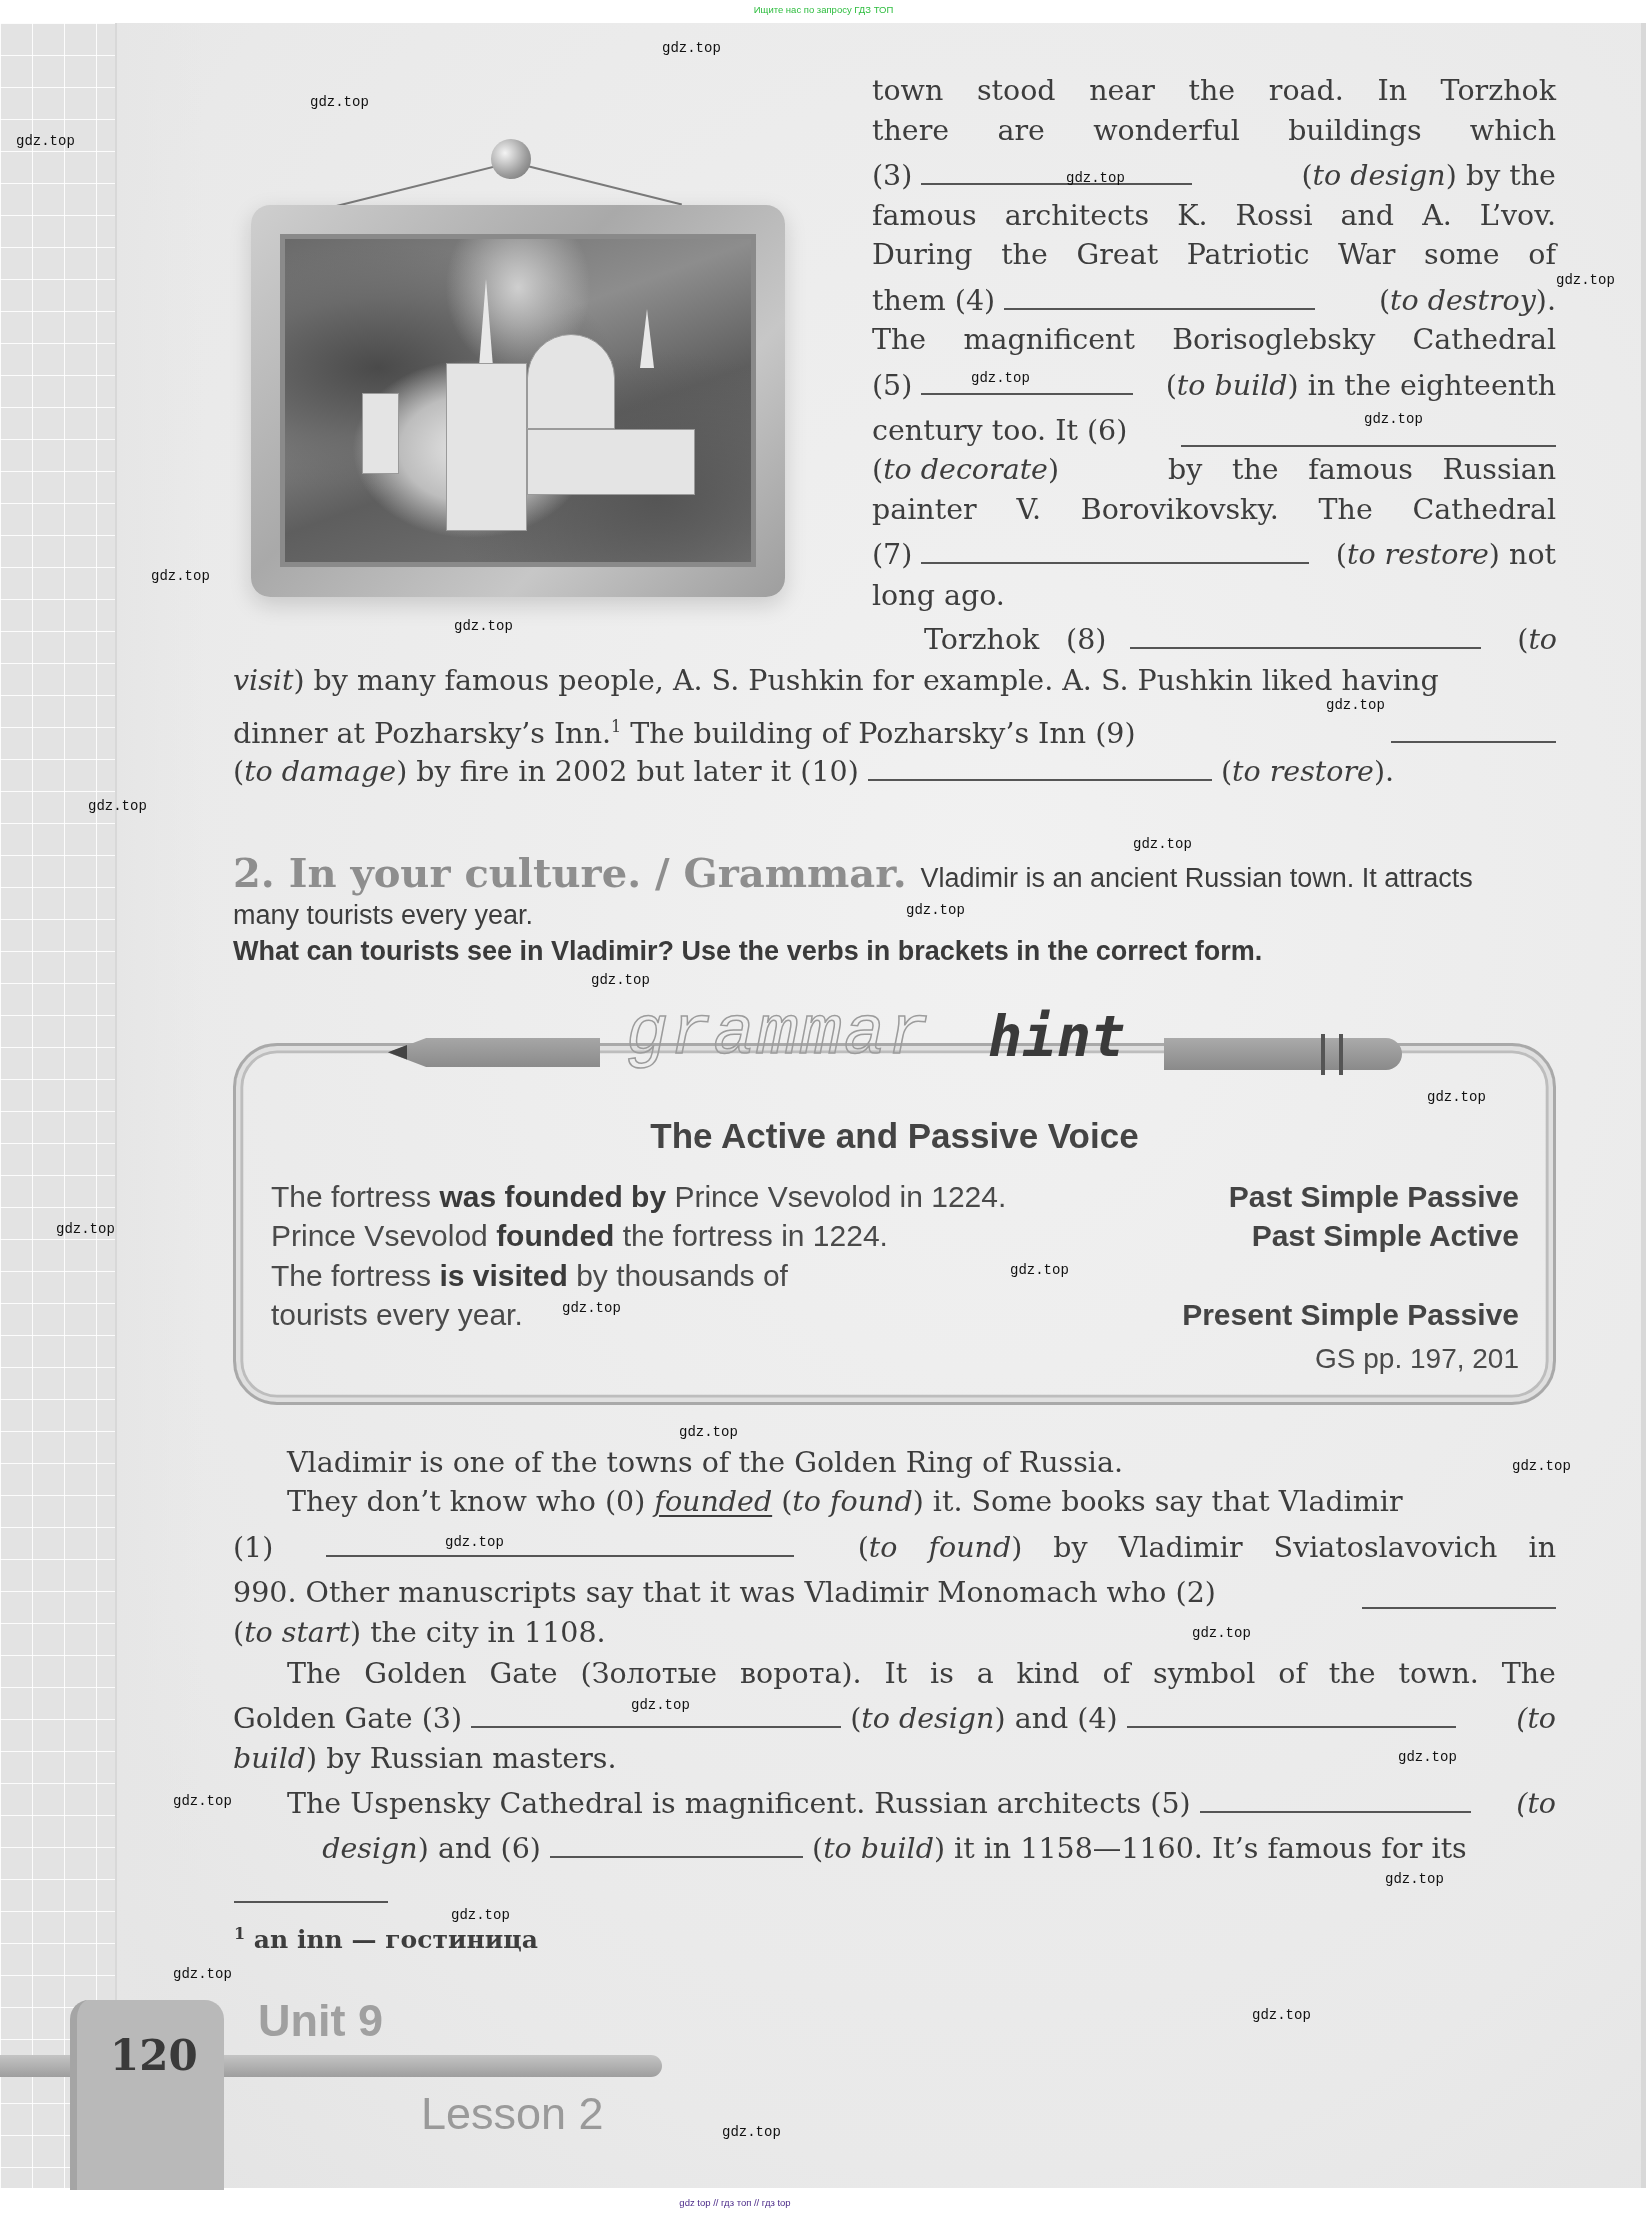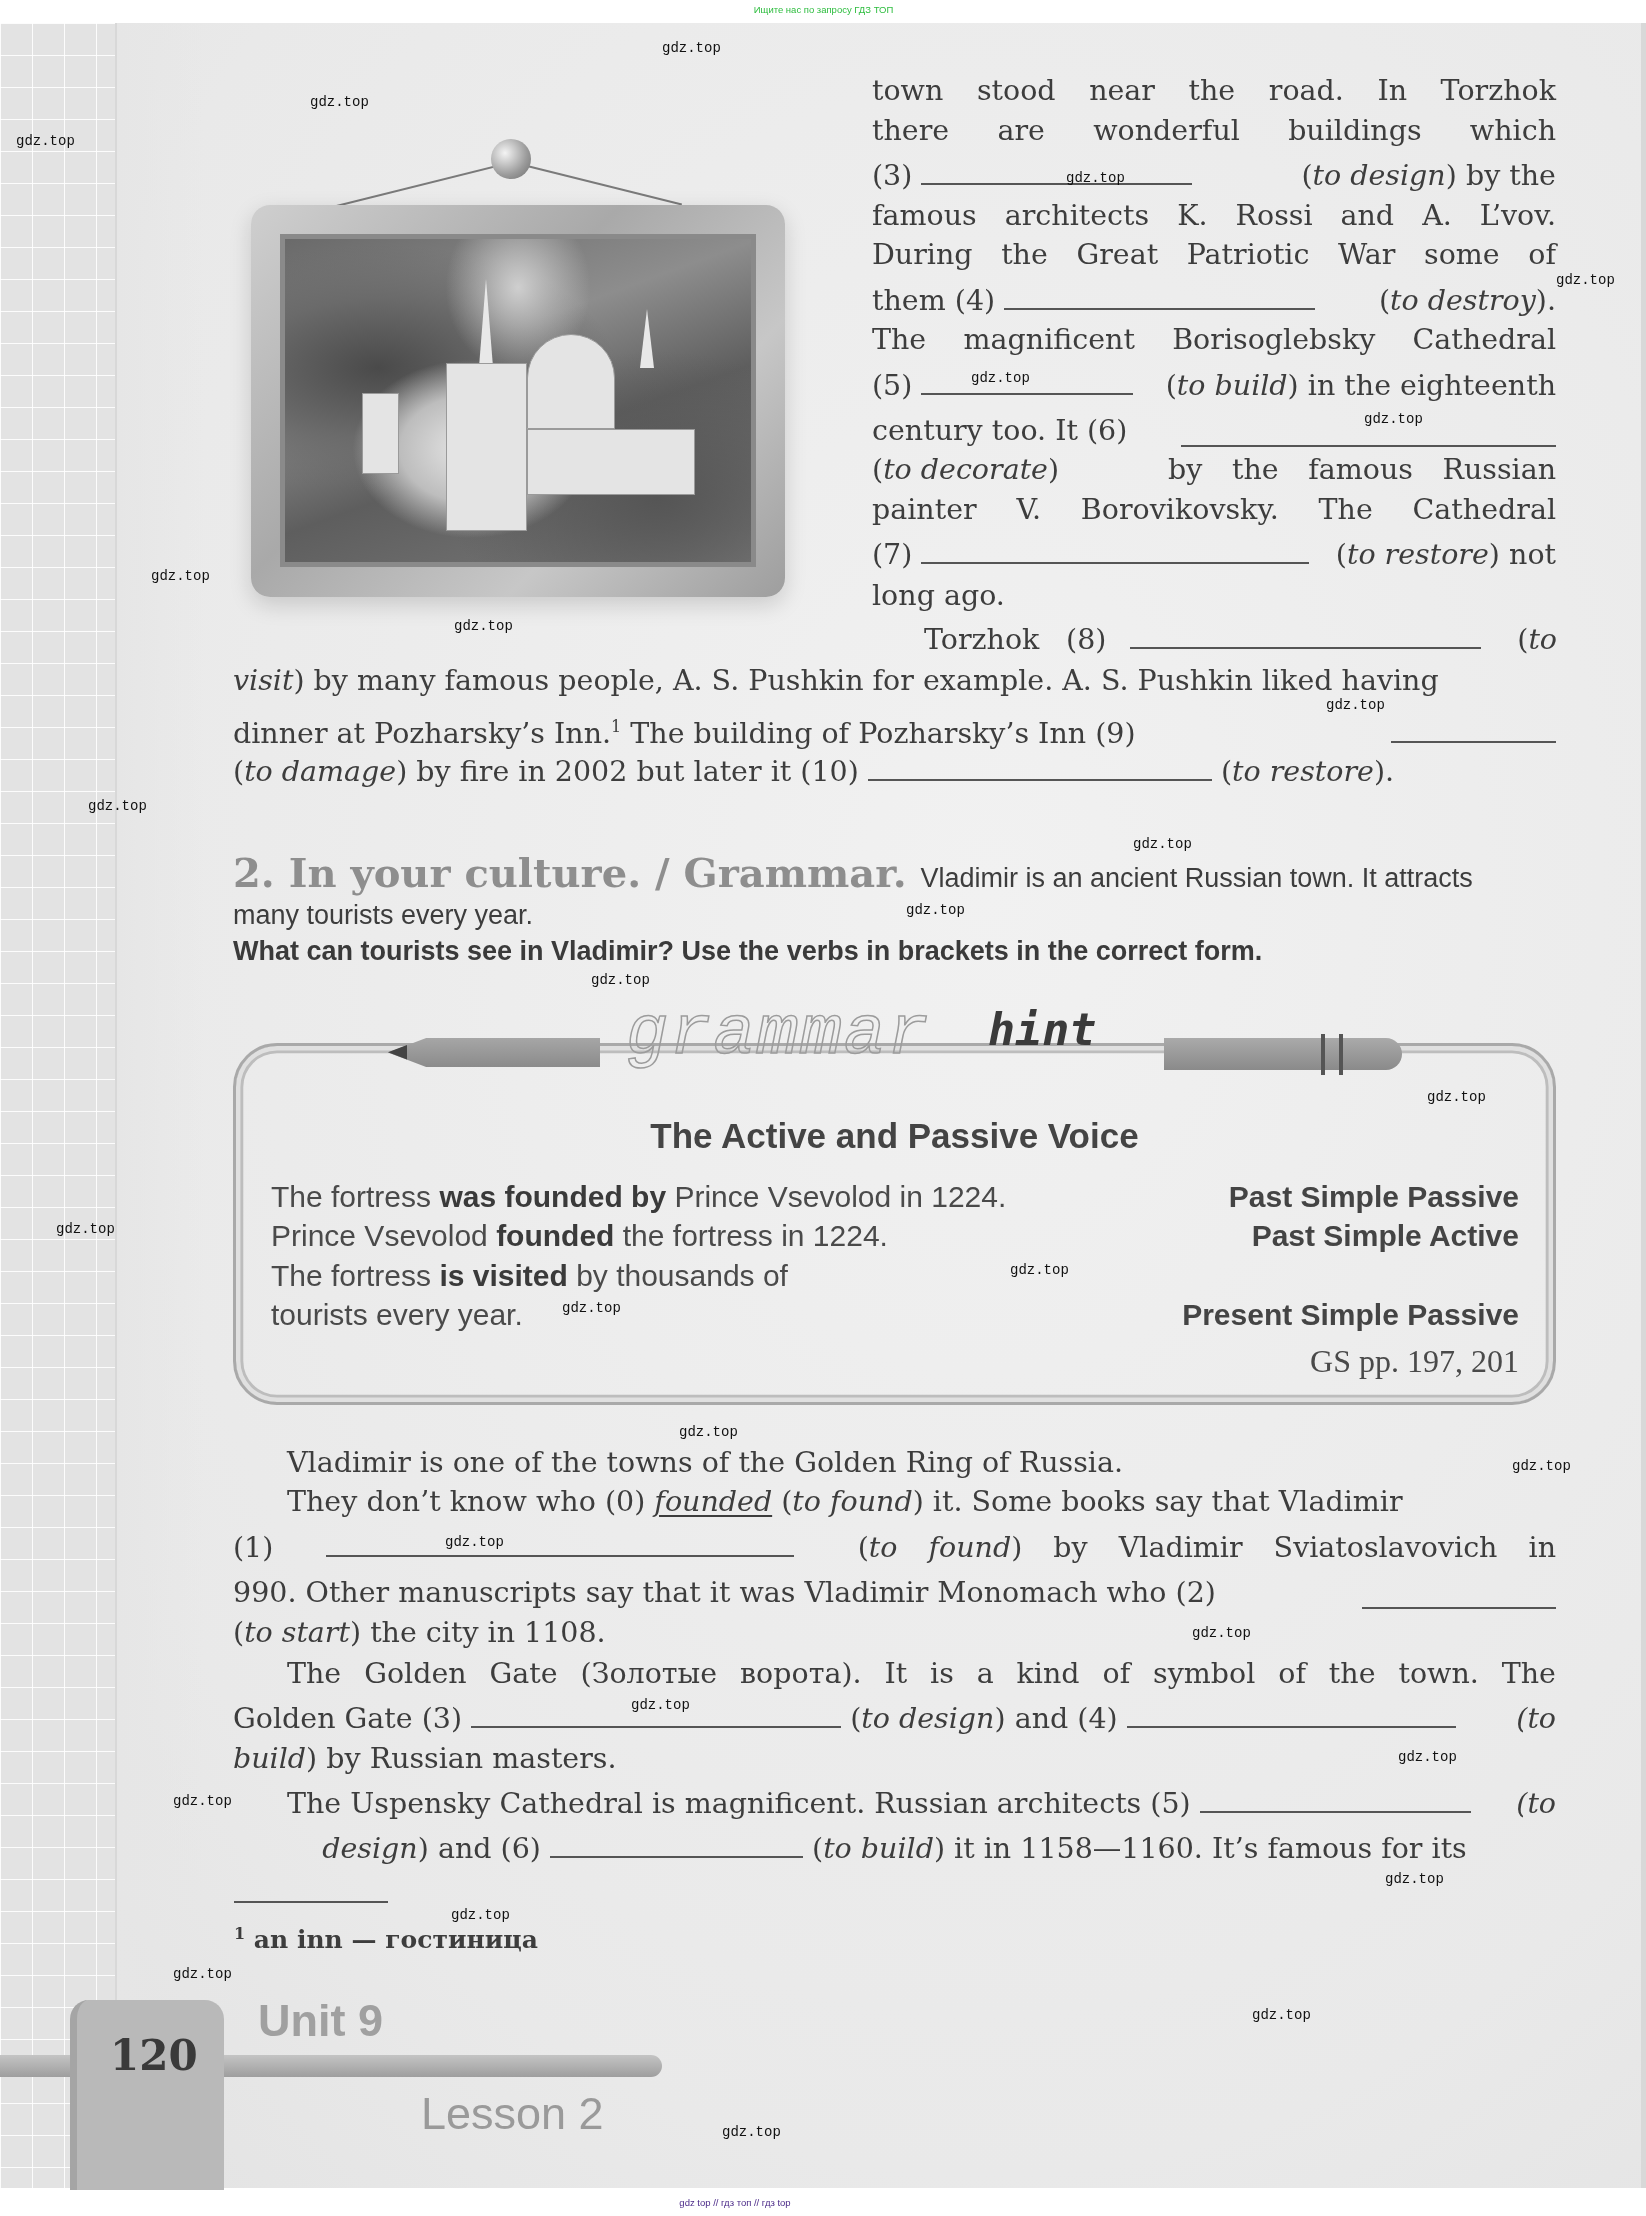--- a/index.html
+++ b/index.html
@@ -61,28 +61,28 @@
   .pencil-left { position: absolute; left: 388px; top: 1038px; width: 212px; height: 29px;
     background: linear-gradient(#a6a6a6, #8b8b8b); clip-path: polygon(0 50%, 18% 0, 100% 0, 100% 100%, 18% 100%); }
   .pencil-left-tip { position: absolute; left: 388px; top: 1045px; width: 19px; height: 14.6px; background: #444;
     clip-path: polygon(0 50%, 100% 0, 100% 100%); }
   .pencil-right { position: absolute; left: 1164px; top: 1038px; width: 238px; height: 32px;
     background: linear-gradient(#aaaaaa, #8a8a8a); border-radius: 0 16px 16px 0; }
   .pencil-band { position: absolute; top: 1034px; width: 3.7px; height: 41px; background: #555; }
   .grammar-word { position: absolute; left: 626px; top: 995px; font-family: Liberation Mono, monospace; font-style: italic;
     font-size: 70px; color: transparent; -webkit-text-stroke: 1.5px #9c9c9c; letter-spacing: 1.5px; }
   .hint-word { position: absolute; left: 988px; top: 1003px; font-family: "DejaVu Sans Mono", monospace; font-weight: bold;
-    font-size: 45px; color: #3a3a3a; font-style: italic; }
+    font-size: 57px; color: #3a3a3a; font-style: italic; }
   .hint-title { position: absolute; left: 233px; width: 1323px; top: 1116px; text-align: center;
     font-family: "Liberation Sans", sans-serif; font-weight: bold; font-size: 35px; color: #444; }
   .hint-row { position: absolute; left: 271px; width: 1248px; font-family: "Liberation Sans", sans-serif; font-size: 30px; color: #4a4a4a; }
   .hint-row .ex { position: absolute; left: 0; top: 0; white-space: nowrap; }
   .hint-row .lbl { position: absolute; right: 0; top: 0; font-weight: bold; white-space: nowrap; color: #444; }
   .hint-row b { color: #3a3a3a; }
-  .gs-ref { position: absolute; right: 128px; top: 1343px; font-family: Liberation Serif, serif; font-size: 32px; color: #4a4a4a; }
+  .gs-ref { position: absolute; right: 128px; top: 1343px; font-family: Liberation Sans, sans-serif; font-size: 28px; color: #4a4a4a; }
 
   
   .fn-rule { position: absolute; left: 234px; top: 1901px; width: 154px; height: 2.2px; background: #555; }
   .footnote { position: absolute; left: 234px; top: 1924px; font-family: "DejaVu Serif", serif; font-weight: bold; font-size: 25px; color: #3d3d3d; }
   .footnote sup { font-size: 16px; }
 
   
   .tab { position: absolute; left: 70px; top: 2000px; width: 154px; height: 190px; background: #b9b9b9;
     border-radius: 19px 19px 0 0; border-left: 7.3px solid #a5a5a5; }
   .page-num { position: absolute; left: 110px; top: 2031px; font-family: "DejaVu Serif", serif; font-weight: bold; font-size: 42px; color: #3a3a3a; }

